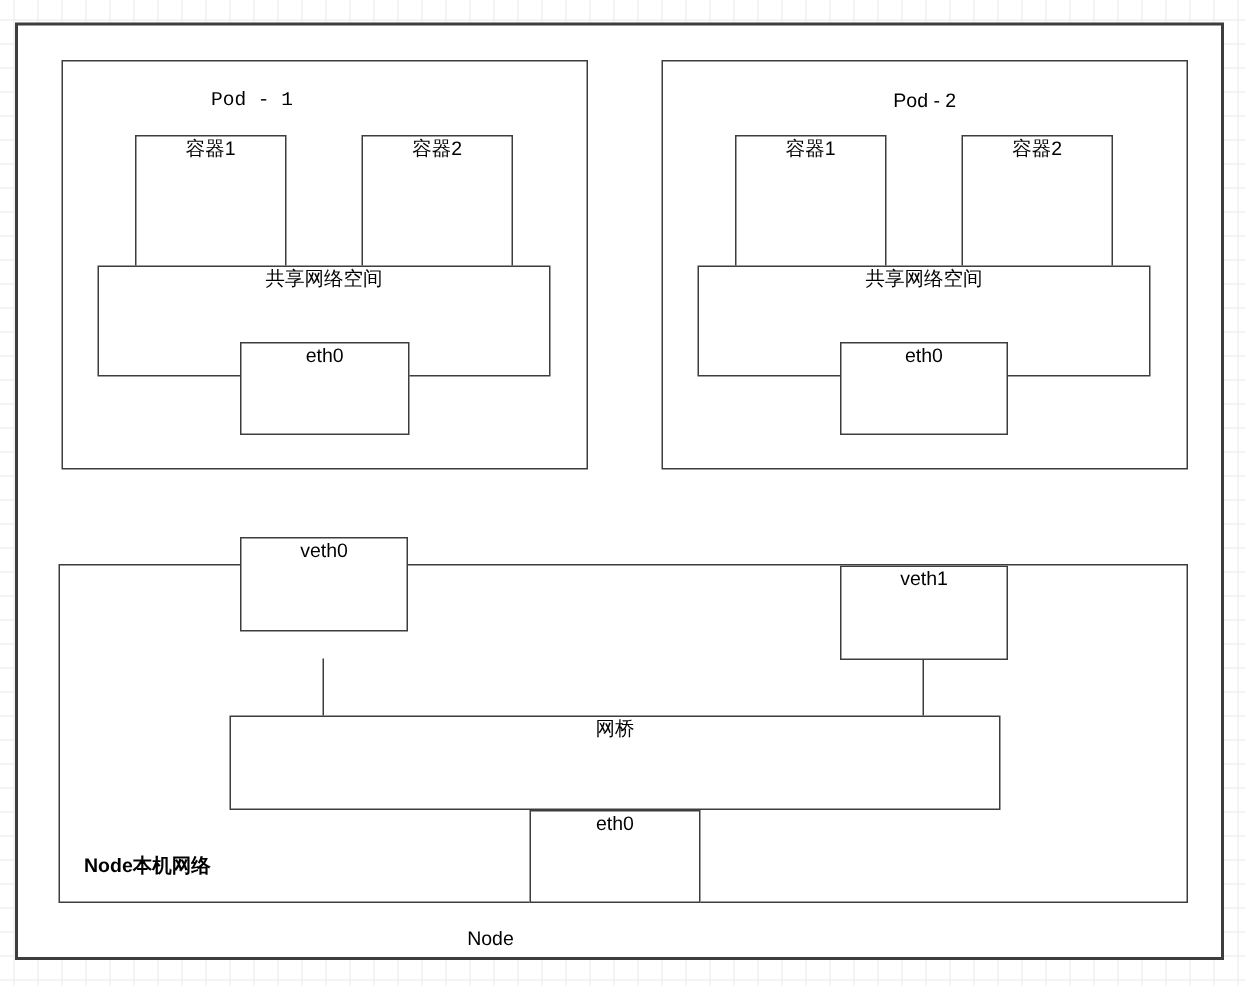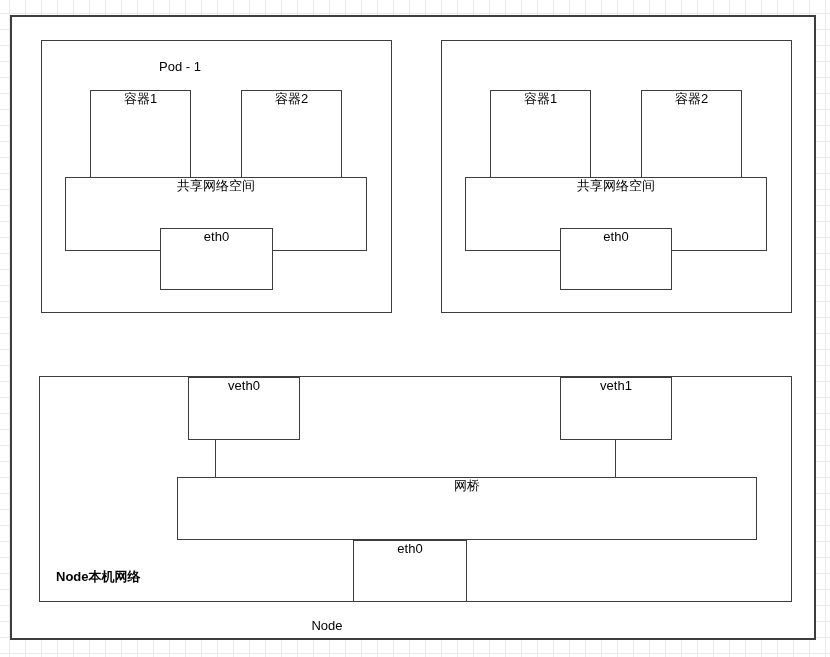--- a/index.html
+++ b/index.html
@@ -46,40 +46,40 @@
   .connector{
     position:absolute;
     width:1px;
     background:var(--stroke);
   }
   
   #node-box        {left:10px;  top:15px;  width:806px; height:625px;}
   #node-label      {left:2px;  top:618px; width:650px;}
 
   #pod1-box        {left:41px;  top:40px;  width:351px; height:273px;}
-  #pod1-title      {left:41px;  top:59px;  width:278px;}
+  #pod1-title      {left:29px;  top:59px;  width:278px;font-family:Liberation Mono, monospace;}
   #pod1-container1 {left:90px;  top:90px;  width:101px; height:94px; z-index:2;}
   #pod1-container2 {left:241px; top:90px;  width:101px; height:94px; z-index:2;}
   #pod1-shared     {left:65px;  top:177px; width:302px; height:74px; z-index:3; padding-bottom:20px;}
   #pod1-eth0       {left:160px; top:228px; width:113px; height:62px; z-index:4;}
 
   #pod2-box        {left:441px; top:40px;  width:351px; height:273px;}
   #pod2-title      {left:441px; top:59px;  width:351px;}
   #pod2-container1 {left:490px; top:90px;  width:101px; height:94px; z-index:2;}
   #pod2-container2 {left:641px; top:90px;  width:101px; height:94px; z-index:2;}
   #pod2-shared     {left:465px; top:177px; width:302px; height:74px; z-index:3; padding-bottom:20px;}
   #pod2-eth0       {left:560px; top:228px; width:112px; height:62px; z-index:4;}
 
   #host-box        {left:39px;  top:376px; width:753px; height:226px;}
   #host-label      {left:56px;  top:569px; z-index:2;font-weight:bold;}
-  #veth0-box       {left:160px; top:377px; width:112px; height:63px; z-index:2;margin-left:28px;}
+  #veth0-box       {left:160px; top:358px; width:112px; height:63px; z-index:2;}
   #veth1-box       {left:560px; top:377px; width:112px; height:63px; z-index:2;}
   #connector-veth0 {left:215px; top:439px; height:39px; z-index:1;}
   #connector-veth1 {left:615px; top:439px; height:39px; z-index:1;}
-  #bridge-box      {left:153px; top:477px; width:580px; height:63px; z-index:3;margin-left:24px;}
+  #bridge-box      {left:153px; top:477px; width:514px; height:63px; z-index:3;}
   #host-eth0       {left:353px; top:540px; width:114px; height:62px; z-index:4;}
 </style>
 </head>
 <body>
 
 <div id="canvas">
 
   <div id="node-box" class="box outer"></div>
   <div id="node-label" class="label centered">Node</div>
 
@@ -92,20 +92,21 @@
     <span>容器2</span>
   </div>
   <div id="pod1-shared" class="box">
     <span>共享网络空间</span>
   </div>
   <div id="pod1-eth0" class="box">
     <span>eth0</span>
   </div>
 
   <div id="pod2-box" class="box"></div>
+  <div id="pod2-title" class="label centered">Pod - 2</div>
   <div id="pod2-container1" class="box">
     <span>容器1</span>
   </div>
   <div id="pod2-container2" class="box">
     <span>容器2</span>
   </div>
   <div id="pod2-shared" class="box">
     <span>共享网络空间</span>
   </div>
   <div id="pod2-eth0" class="box">

